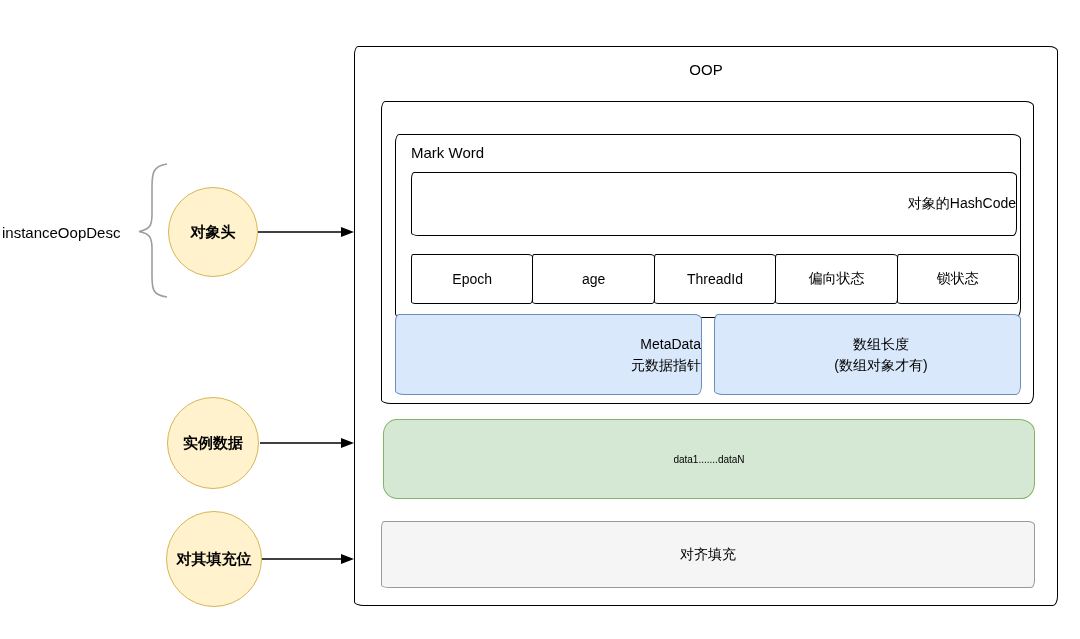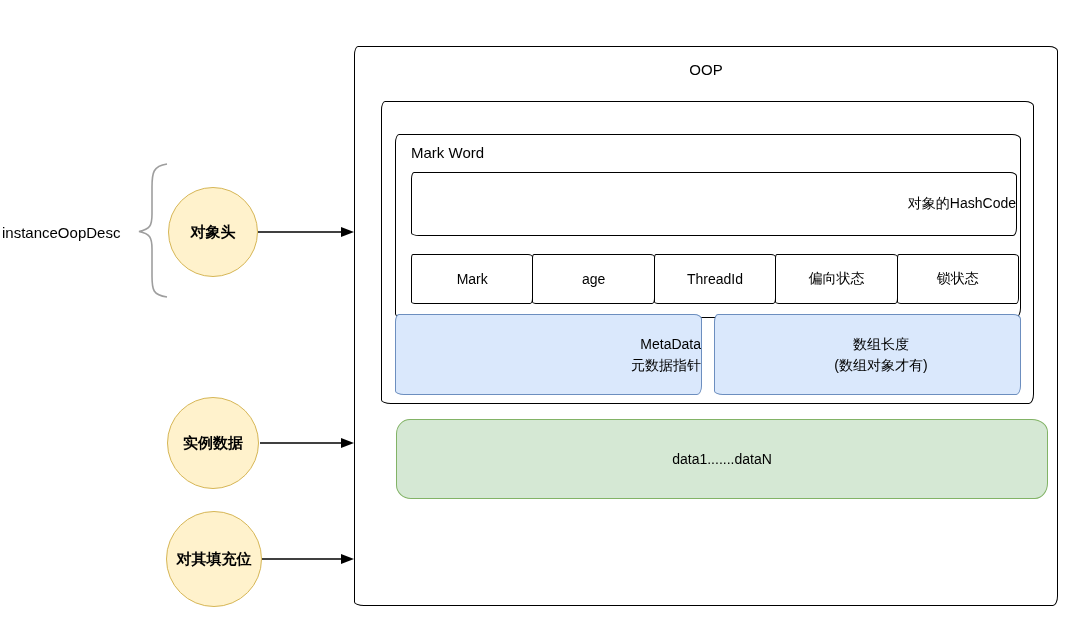--- a/index.html
+++ b/index.html
@@ -122,22 +122,21 @@
   .blue-right { left: 332px; padding-left: 27px; }
 
   .green-box {
     position: absolute;
     left: 28px; top: 372px;
     width: 652px; height: 80px;
     background: var(--green-fill);
     border: 1.3px solid var(--green-border);
     border-radius: 14px 16px 13px 15px / 15px 13px 16px 14px;
     display: flex; align-items: center; justify-content: center;
-    font-size: 14px;
-    margin-left: 13px;
+    font-size: 10px;
   }
   .gray-box {
     position: absolute;
     left: 26px; top: 474px;
     width: 654px; height: 67px;
     background: var(--gray-fill);
     border: 1.2px solid var(--gray-border);
     border-radius: 3px 7px 4px 8px / 7px 4px 8px 3px;
     display: flex; align-items: center; justify-content: center;
     font-size: 14px;
@@ -188,21 +187,21 @@
 
       <div class="markword-box sketch">
         <div class="markword-label">Mark Word</div>
 
         <div class="hashcode-box">
           <span>对象的HashCode</span>
         </div>
 
         <div class="mw-row">
           <div class="mw-cell">
-            <span>Mark</span>
+            <span>Epoch</span>
           </div>
           <div class="mw-cell">
             <span>age</span>
           </div>
           <div class="mw-cell">
             <span>ThreadId</span>
           </div>
           <div class="mw-cell">
             <span>偏向状态</span>
           </div>
@@ -219,15 +218,18 @@
       <div class="blue-box blue-right">
         <span>数组长度</span>
         <span>(数组对象才有)</span>
       </div>
     </div>
 
     <div class="green-box">
       <span>data1.......dataN</span>
     </div>
 
+    <div class="gray-box">
+      <span>对齐填充</span>
+    </div>
   </div>
 
 </div>
 
 </body></html>

